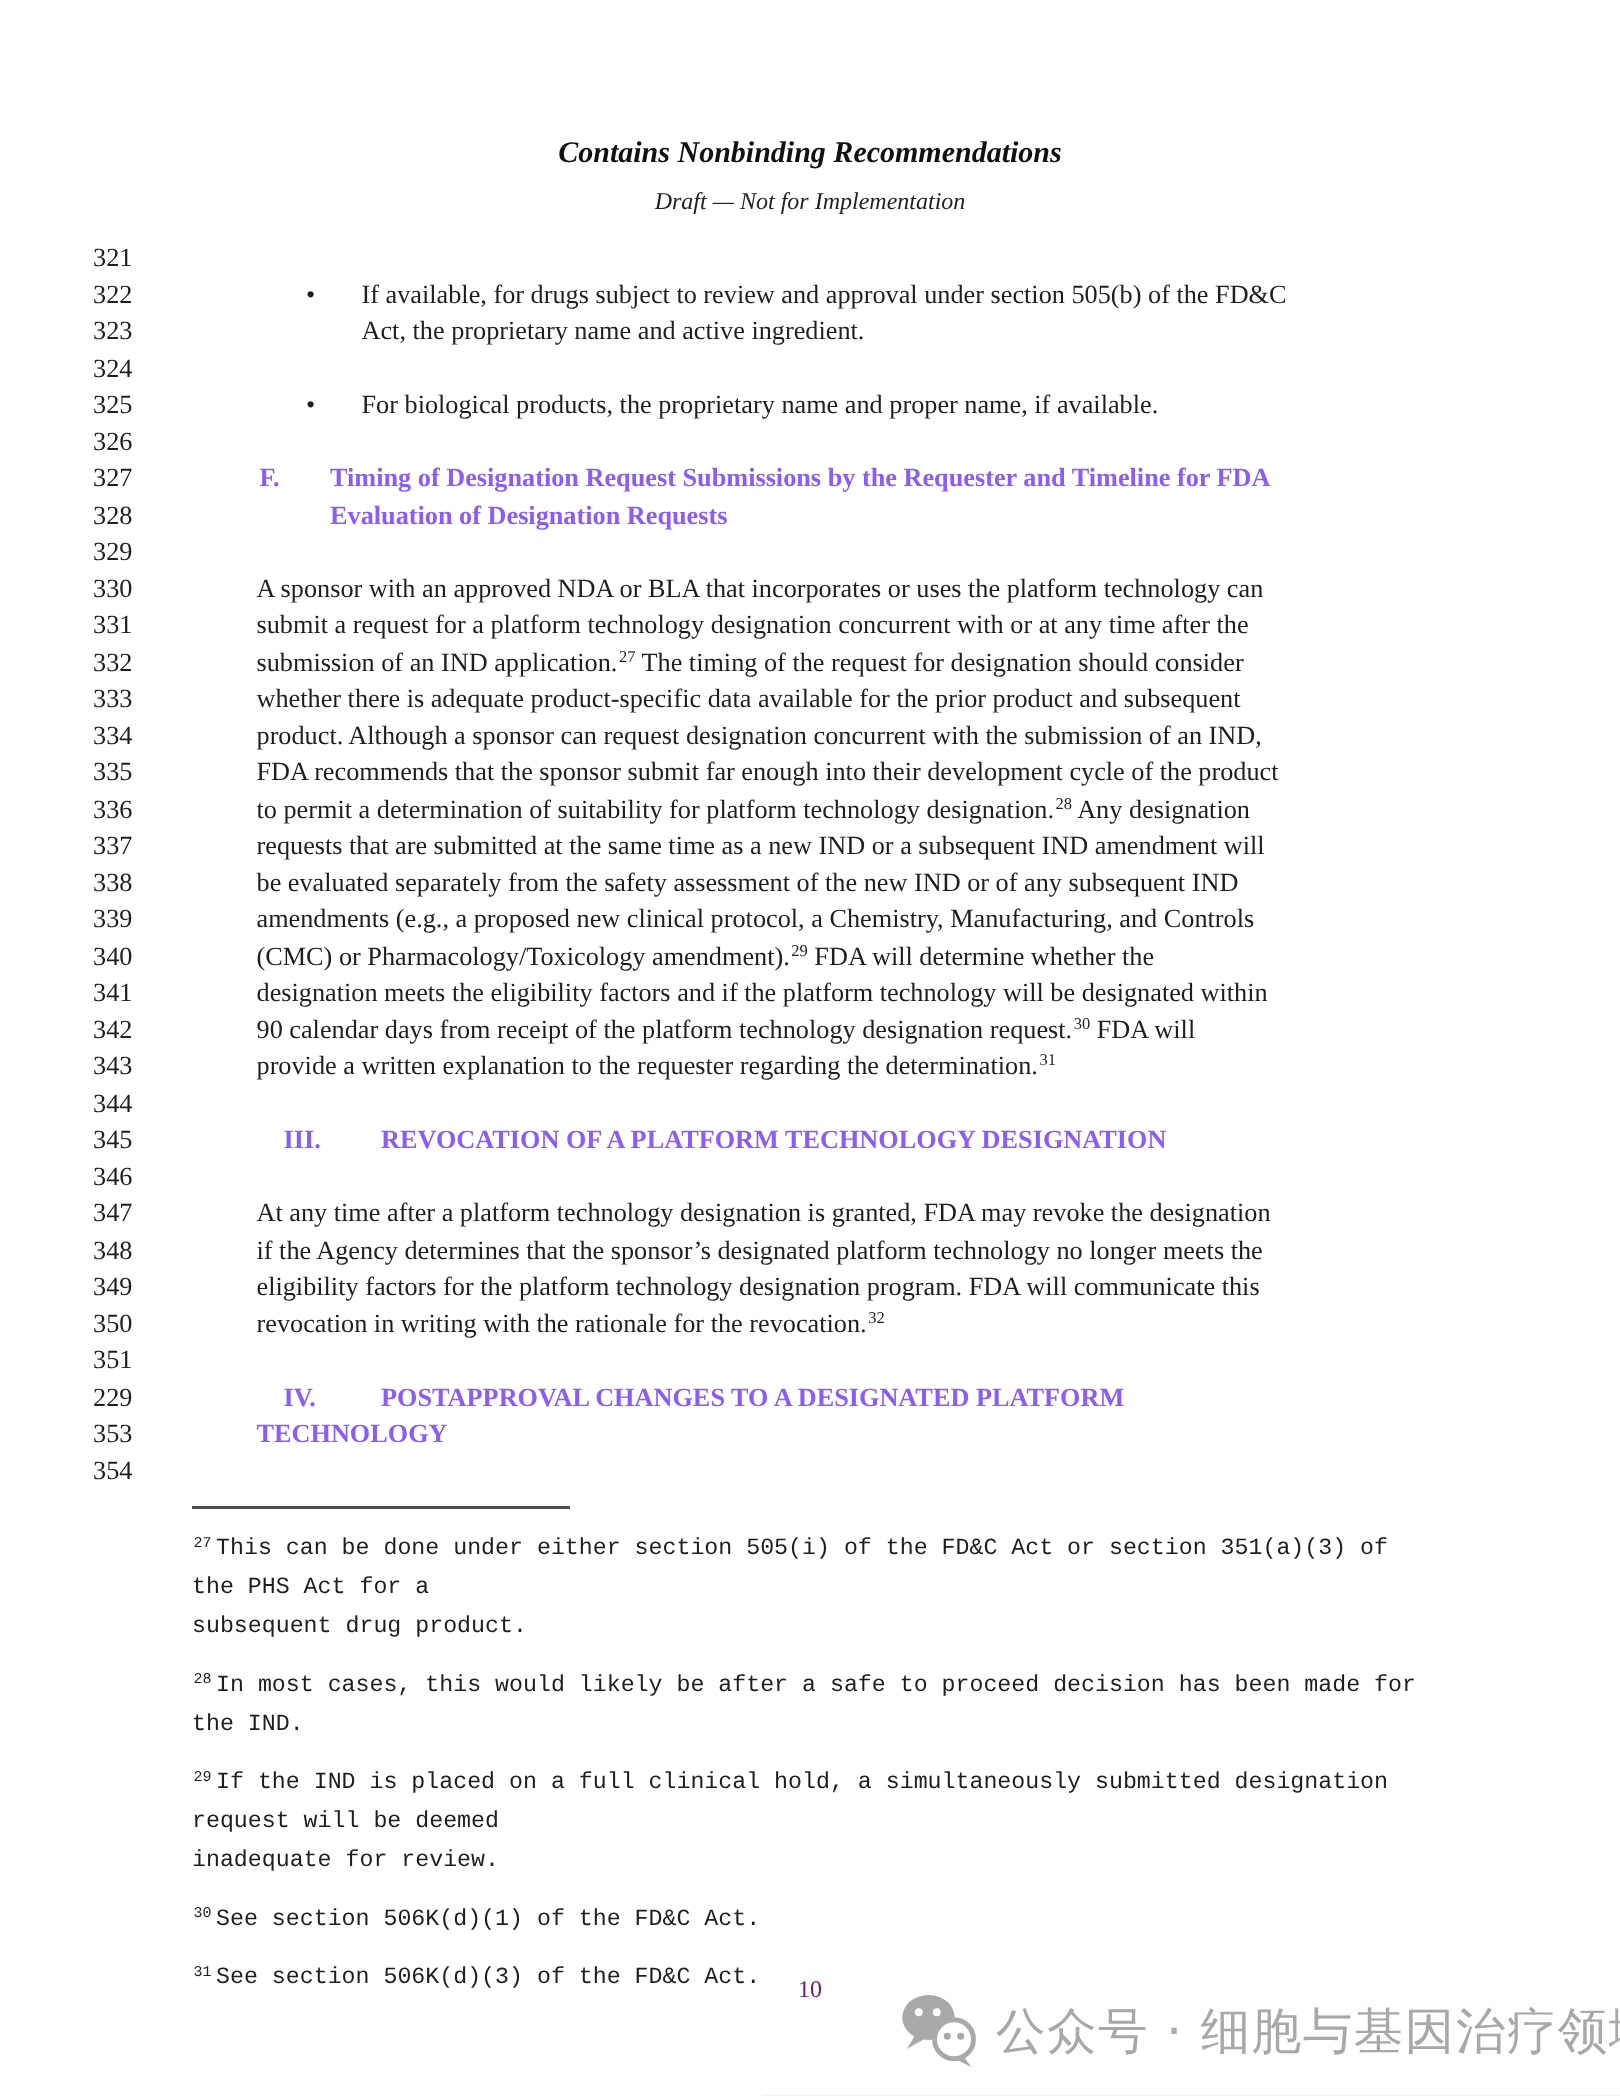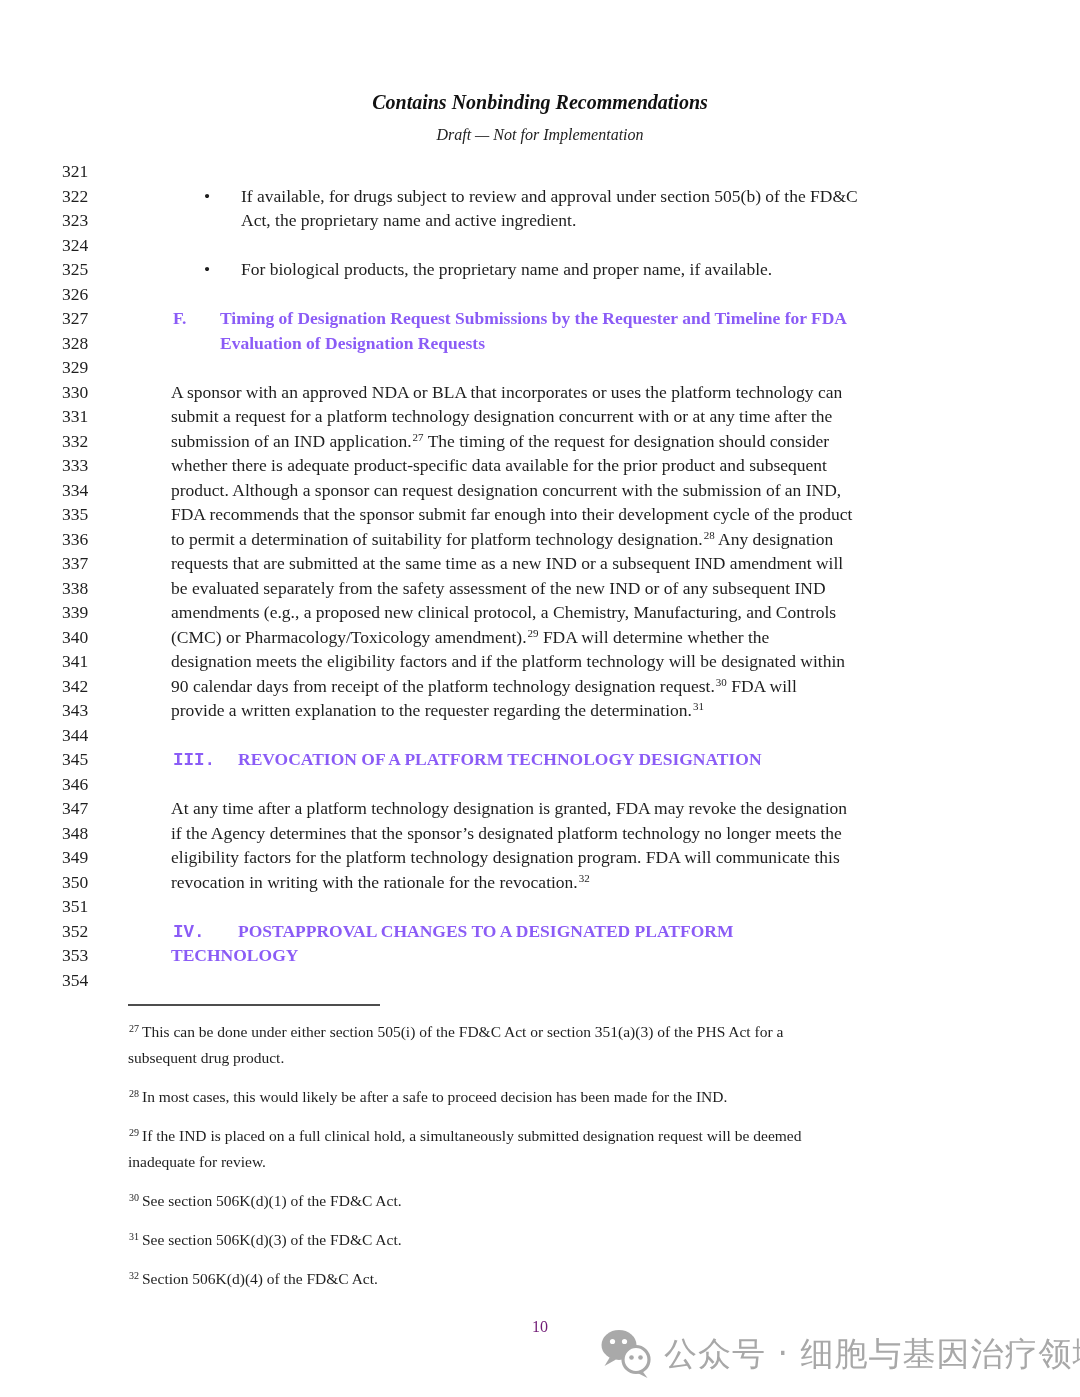--- a/index.html
+++ b/index.html
@@ -37,42 +37,42 @@
     white-space: nowrap;
   }
   .line { display: flex; padding-left: 62px; height: 24.5px; gap: 44px; }
   .num { display: inline-block; width: 65px; flex: 0 0 65px; }
   .content { flex: 1 1 auto; }
   .content.bullet .marker { display: inline-block; margin-left: 33px; width: 37px; }
   .content.bulletcont { padding-left: 70px; }
   .content.h2, .content.h2cont, .content.h1, .content.h1cont { font-weight: bold; color: #8b5cf6; }
   .content.h2 .label { display: inline-block; margin-left: 2px; width: 47px; }
   .content.h2cont { padding-left: 49px; }
-  .content.h1 .label { display: inline-block; margin-left: 2px; width: 65px; font-family: Liberation Mono, monospace; }
+  .content.h1 .label { display: inline-block; margin-left: 18px; width: 65px; }
   sup {
     font-size: 11px;
     line-height: 0;
     position: relative;
     top: -6px;
     vertical-align: baseline;
     margin-left: 1px;
   }
   .fn-sep {
     margin: 12px 0 13px 128px;
     width: 252px;
     border-top: 2px solid #4d4d4d;
   }
   .footnotes {
     margin-left: 128px;
     margin-right: 120px;
     font-size: 15.5px;
     line-height: 26px;
     color: #1e1e1e;
   }
-  .footnote { margin-bottom: 13px; }
+  .footnote { margin-bottom: 13px; font-family: Liberation Mono, monospace; }
   .footnote sup { font-size: 10px; top: -5px; margin-right: 3px; }
   .pageno {
     position: absolute;
     top: 1318px;
     left: 0;
     width: 1080px;
     text-align: center;
     font-size: 16px;
     color: #701a75;
   }
@@ -217,21 +217,21 @@
       </div>
       <div class="line">
         <span class="num">350</span>
         <span class="content body">revocation in writing with the rationale for the revocation.<sup>32</sup></span>
       </div>
       <div class="line">
         <span class="num">351</span>
         <span class="content blank"></span>
       </div>
       <div class="line">
-        <span class="num">352</span>
+        <span class="num">229</span>
         <span class="content h1"><span class="label">IV.</span>POSTAPPROVAL CHANGES TO A DESIGNATED PLATFORM</span>
       </div>
       <div class="line">
         <span class="num">353</span>
         <span class="content h1cont">TECHNOLOGY</span>
       </div>
       <div class="line">
         <span class="num">354</span>
         <span class="content blank"></span>
       </div>
@@ -248,23 +248,20 @@
       </div>
       <div class="footnote">
         <div class="fn-line"><sup>29</sup>If the IND is placed on a full clinical hold, a simultaneously submitted designation request will be deemed</div>
         <div class="fn-line">inadequate for review.</div>
       </div>
       <div class="footnote">
         <div class="fn-line"><sup>30</sup>See section 506K(d)(1) of the FD&amp;C Act.</div>
       </div>
       <div class="footnote">
         <div class="fn-line"><sup>31</sup>See section 506K(d)(3) of the FD&amp;C Act.</div>
-      </div>
-      <div class="footnote">
-        <div class="fn-line"><sup>32</sup>Section 506K(d)(4) of the FD&amp;C Act.</div>
       </div>
     </div>
 
   <div class="pageno">10</div>
 
   <div class="watermark">
     <svg class="wm-icon" viewBox="0 0 52 52" xmlns="http://www.w3.org/2000/svg" aria-hidden="true">
       <ellipse cx="19" cy="17" rx="17.5" ry="15" fill="#a9a9a9"></ellipse>
       <path d="M10 29 L4.5 38 L16 31.5 Z" fill="#a9a9a9"></path>
       <circle cx="12.5" cy="13.5" r="2.6" fill="#ffffff"></circle>

